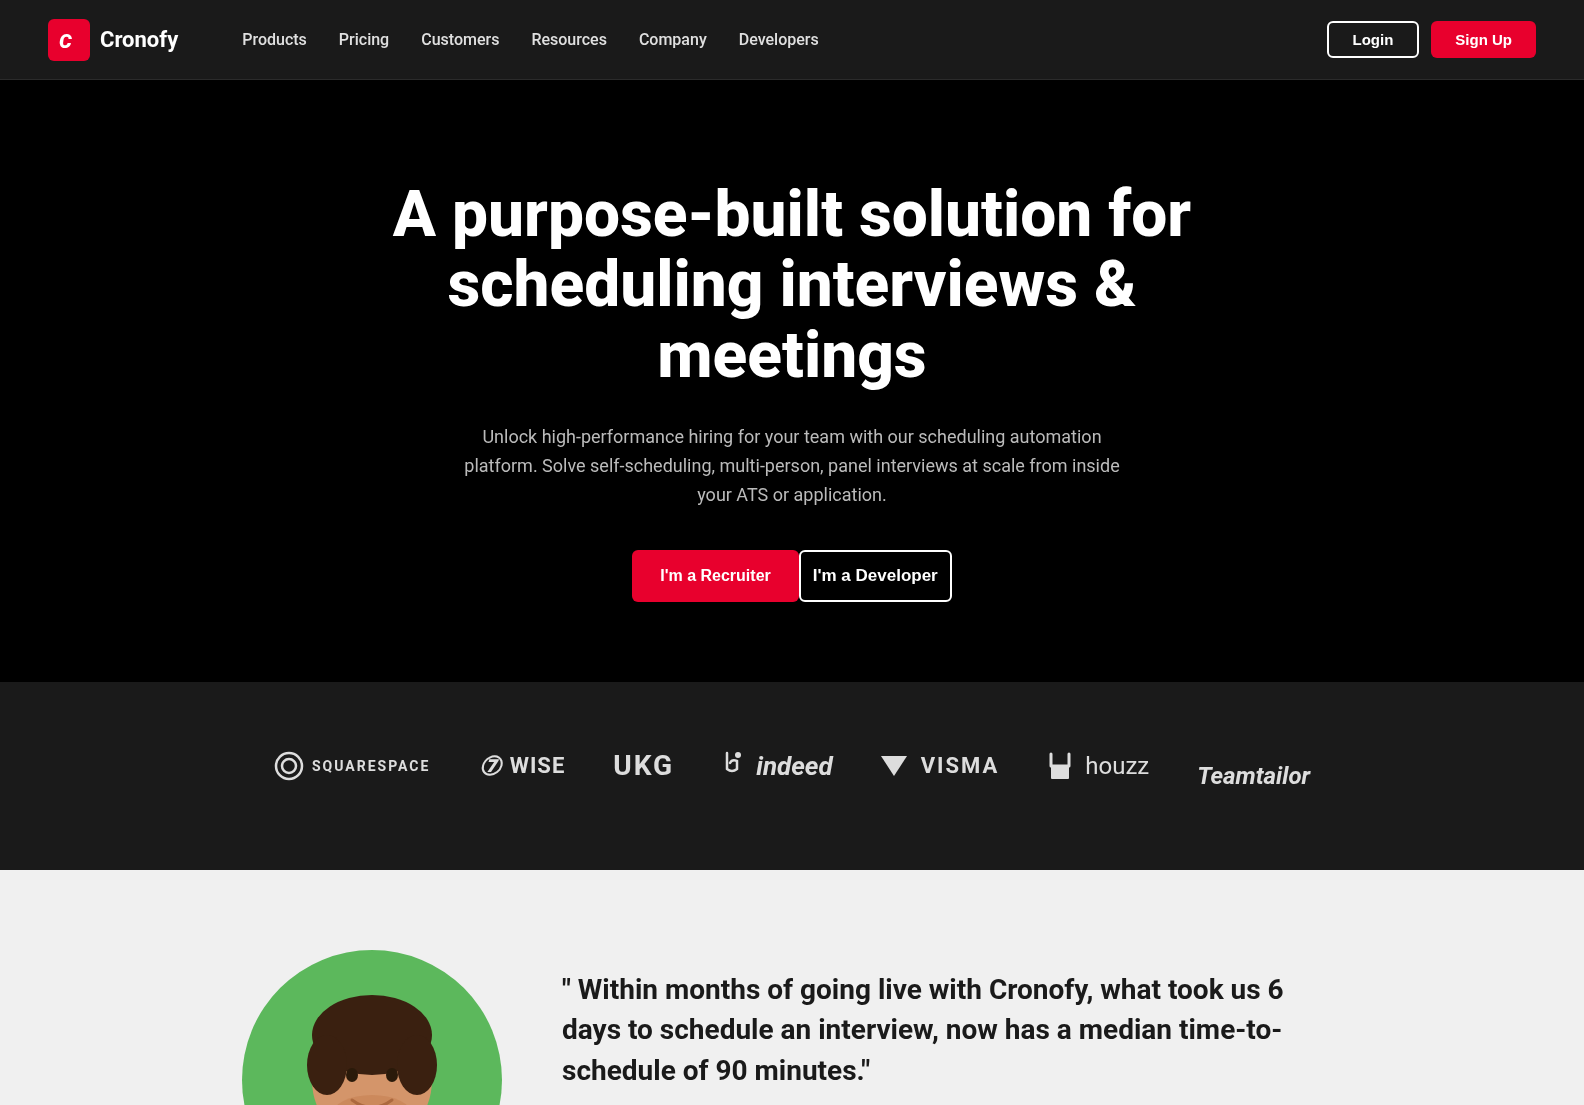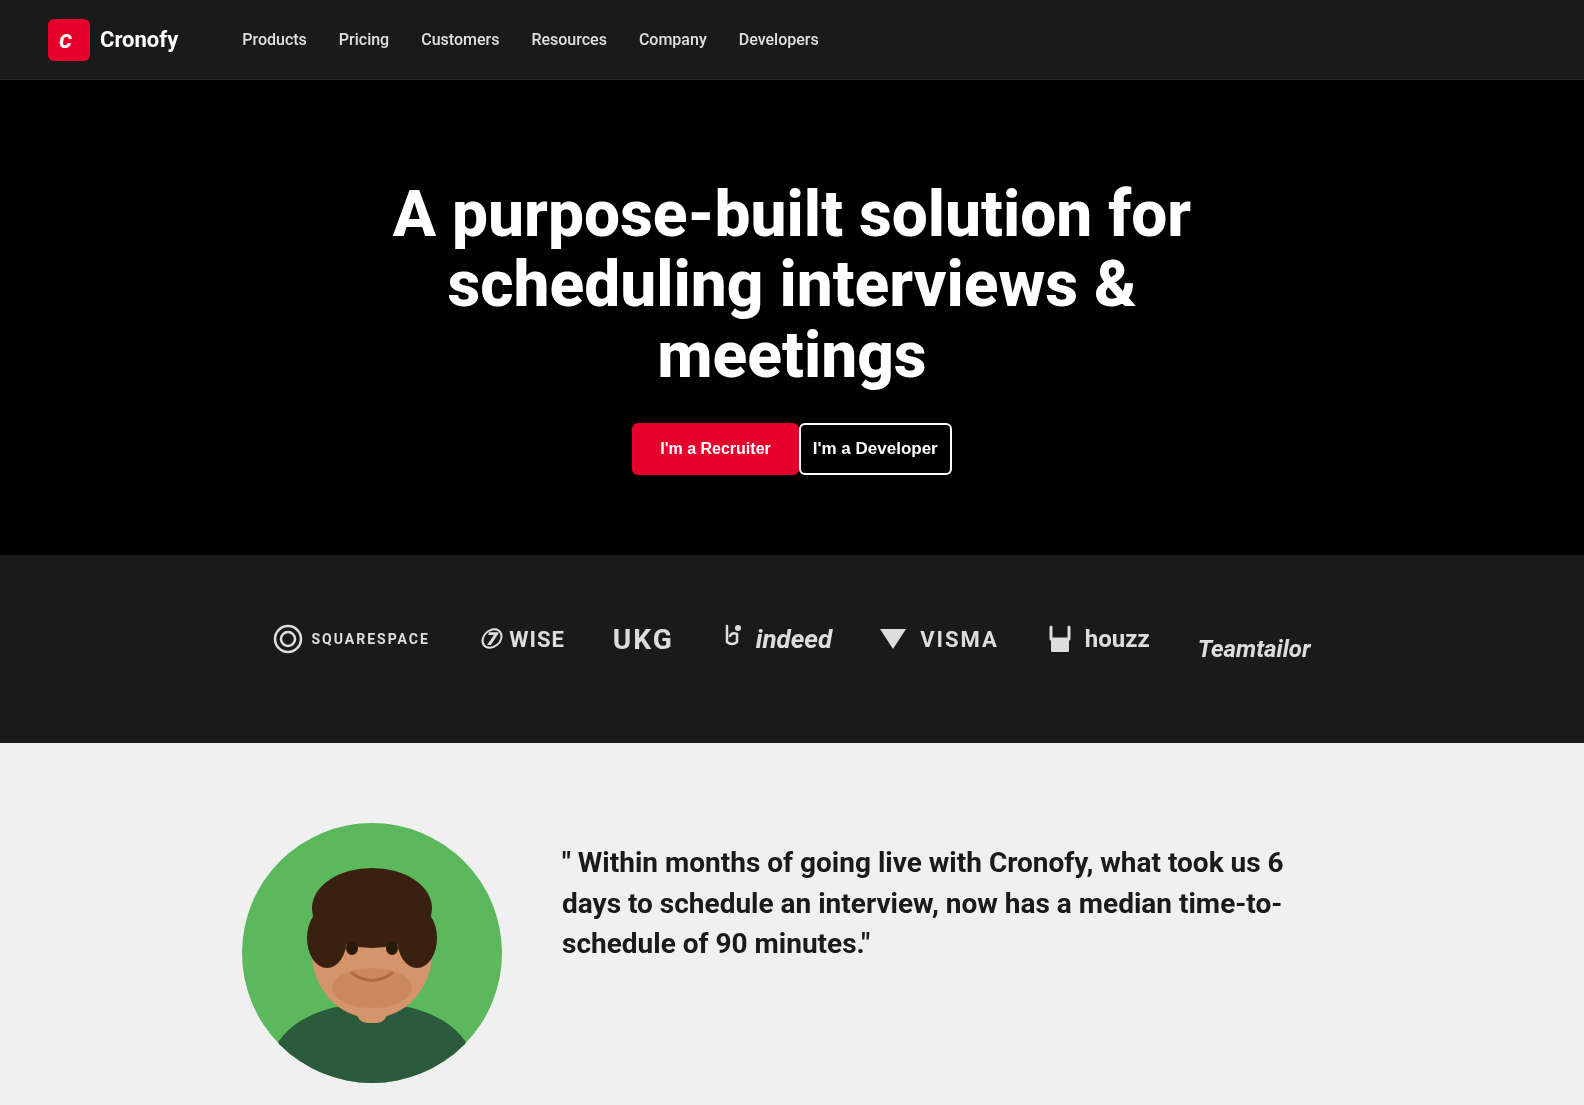--- a/index.html
+++ b/index.html
@@ -182,24 +182,29 @@
     <span class="logo-text">Cronofy</span>
   </a>
   <div class="nav-links">
     <a class="nav-link">Products</a>
     <a class="nav-link">Pricing</a>
     <a class="nav-link">Customers</a>
     <a class="nav-link">Resources</a>
     <a class="nav-link">Company</a>
     <a class="nav-link">Developers</a>
   </div>
+  <div class="nav-actions">
+    <button class="btn-login">Login</button>
+    <button class="btn-signup">Sign Up</button>
+  </div>
 </nav>
 
 <section class="hero">
   <h1 class="hero-title">A purpose-built solution for scheduling interviews &amp; meetings</h1>
+  <p class="hero-subtitle">Unlock high-performance hiring for your team with our scheduling automation platform. Solve self-scheduling, multi-person, panel interviews at scale from inside your ATS or application.</p>
   <div class="hero-buttons">
     <button class="btn-recruiter">I'm a Recruiter</button>
     <button class="btn-developer">I'm a Developer</button>
   </div>
 </section>
 
 <div class="logos-section">
 
   <div class="logo-brand logo-brand-squarespace">
     <svg width="30" height="30" viewBox="0 0 30 30" fill="none">
@@ -233,21 +238,21 @@
       <polygon points="0,0 13,20 26,0" fill="white"></polygon>
     </svg>
     <span>VISMA</span>
   </div>
 
   <div class="logo-brand logo-brand-houzz">
     <svg width="26" height="28" viewBox="0 0 26 28" fill="none" style="margin-right:4px;">
       <path d="M4 2 L4 14 L22 14 L22 2" stroke="white" stroke-width="3" fill="none" stroke-linecap="round" stroke-linejoin="round"></path>
       <rect x="4" y="14" width="18" height="13" rx="1" fill="white"></rect>
     </svg>
-    <span style="font-weight:700;font-size:24px;">houzz</span>
+    <span style="font-weight:400;font-size:24px;">houzz</span>
   </div>
 
   <div class="logo-brand logo-brand-teamtailor">
     <span style="font-size:24px;font-style:italic;font-weight:700;margin-top:20px;">Teamtailor</span>
   </div>
 </div>
 
 <section style="background:#f0f0f0; padding: 80px 120px;">
   <div style="display:flex; align-items:flex-start; gap:60px; max-width:1100px; margin:0 auto;">
     <div style="flex-shrink:0;">

